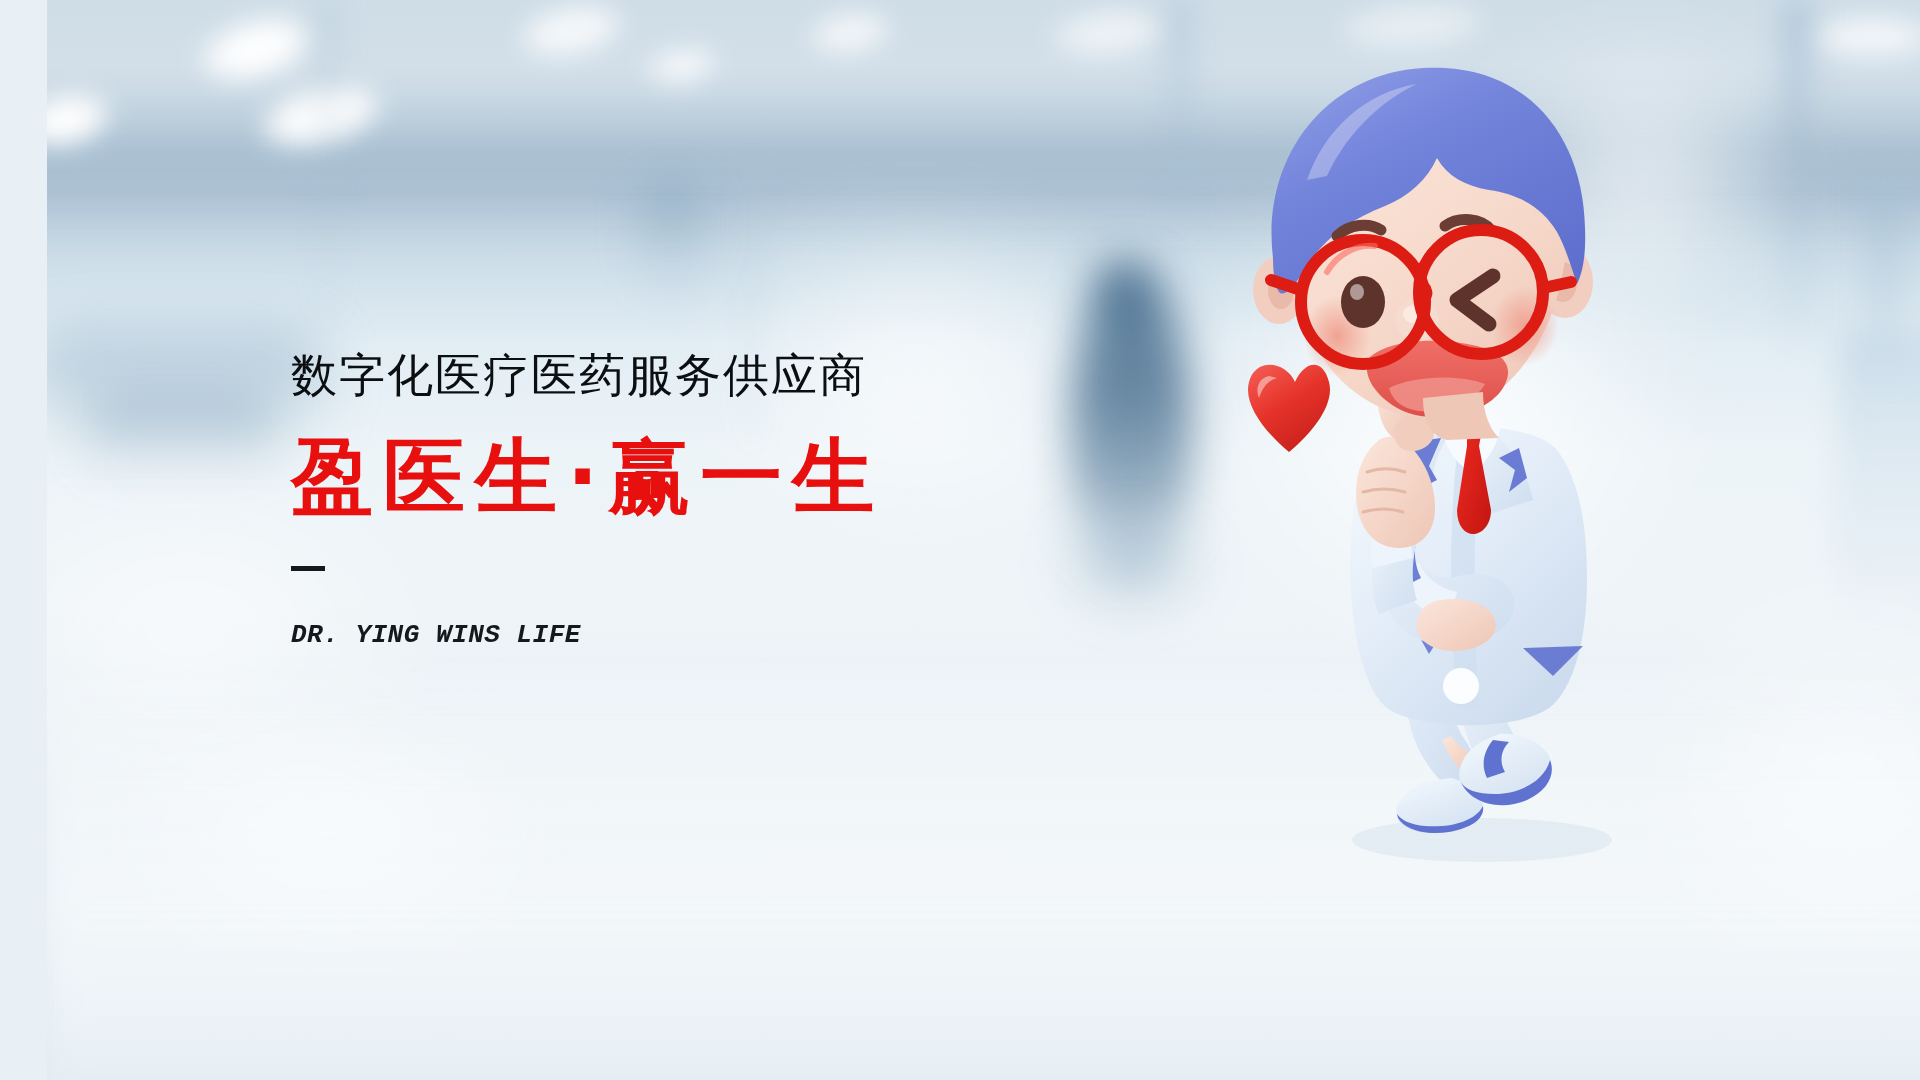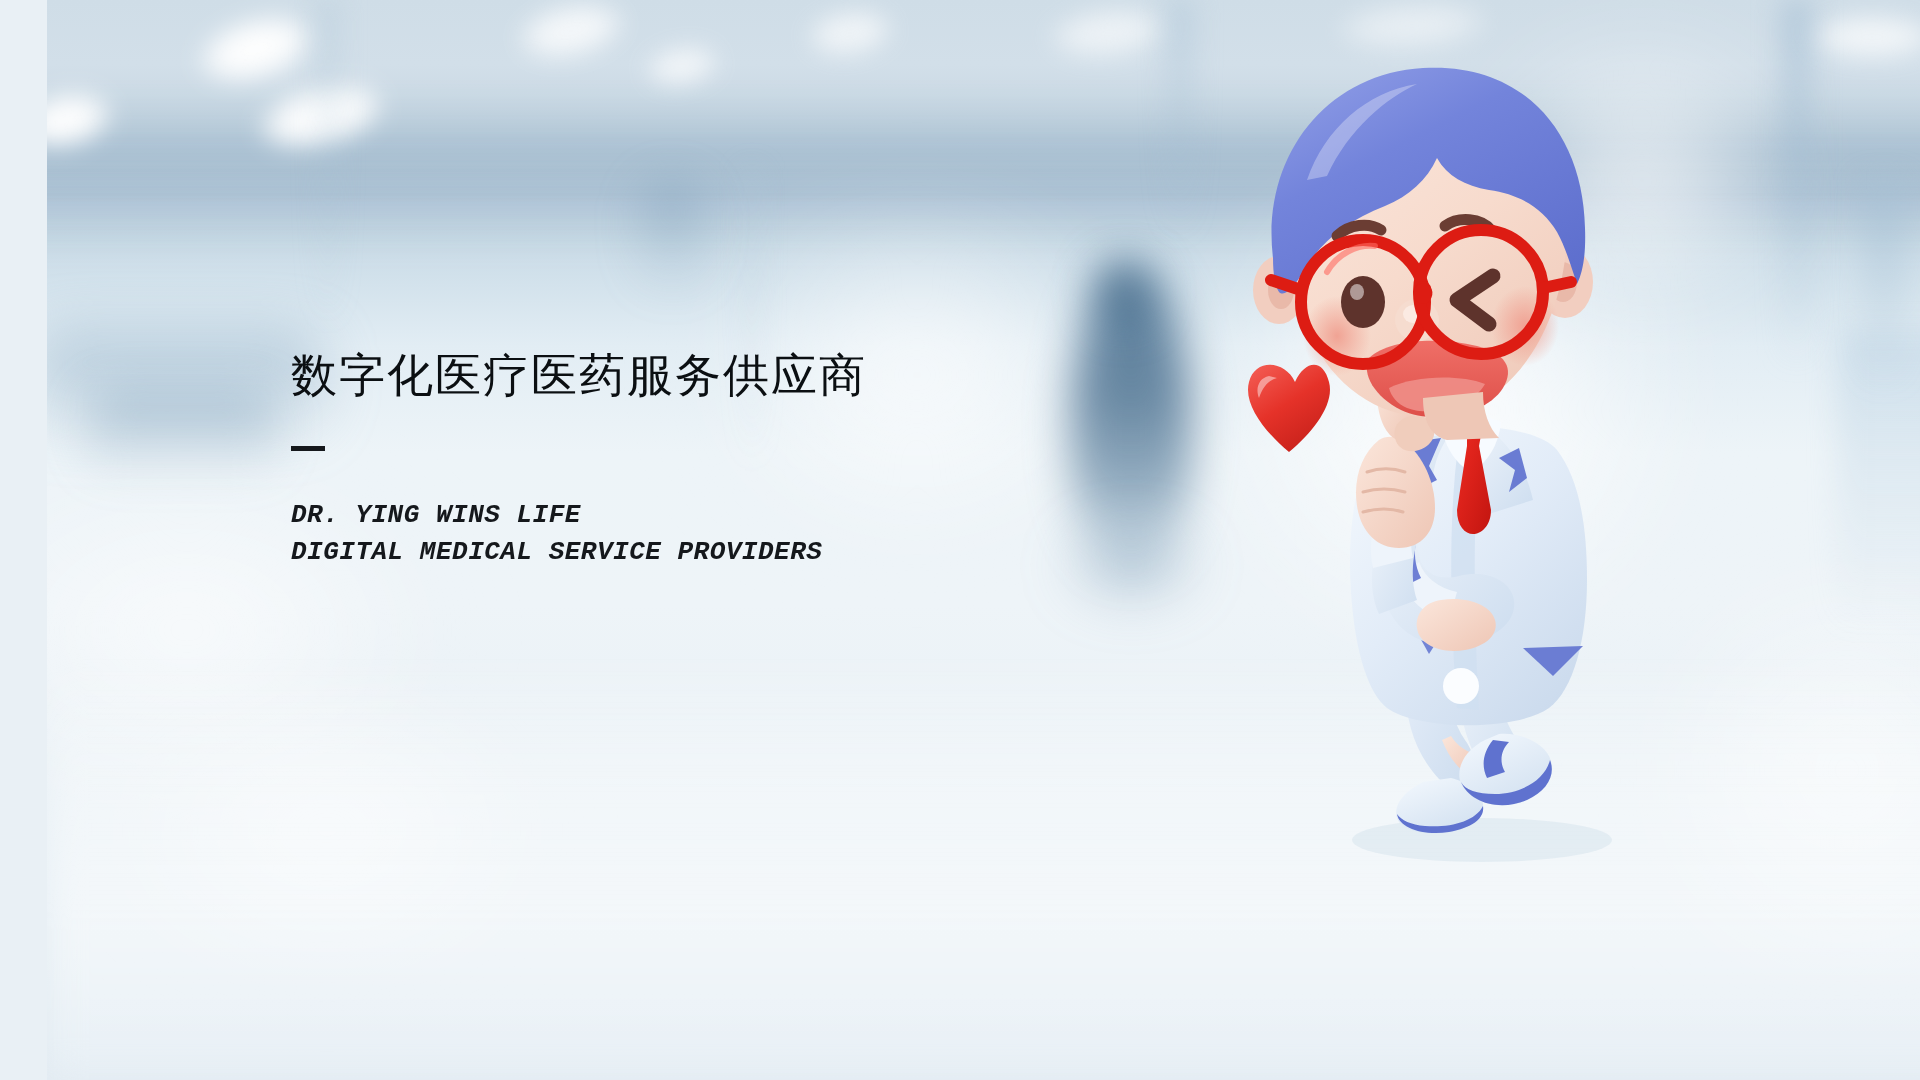--- a/index.html
+++ b/index.html
@@ -206,26 +206,26 @@
 
   <div class="silhouette" style="left:590px; top:180px; width:70px; height:120px; border-radius:40px;
               background:linear-gradient(180deg, rgba(118,152,180,.38), rgba(200,220,234,0)); filter:blur(20px);"></div>
 
   <div class="floor-sheen"></div>
 
   <div class="copy">
 
     <div class="tagline">数字化医疗医药服务供应商</div>
 
+    <div class="headline" style="color:#e8100f;">盈医生·赢一生</div>
 
     <div class="rule"></div>
 
     <div class="en-lines">
       <div>DR. YING WINS LIFE</div>
-      <div>DIGITAL MEDICAL SERVICE PROVIDERS</div>
     </div>
 
   </div>
 
   <div id="mascot">
     <svg viewBox="0 0 480 820" xmlns="http://www.w3.org/2000/svg">
       <defs>
         <linearGradient id="gHair" x1="0.15" y1="0" x2="0.85" y2="1">
           <stop offset="0" stop-color="#8e9ce6"></stop>
           <stop offset="0.35" stop-color="#7384db"></stop>

